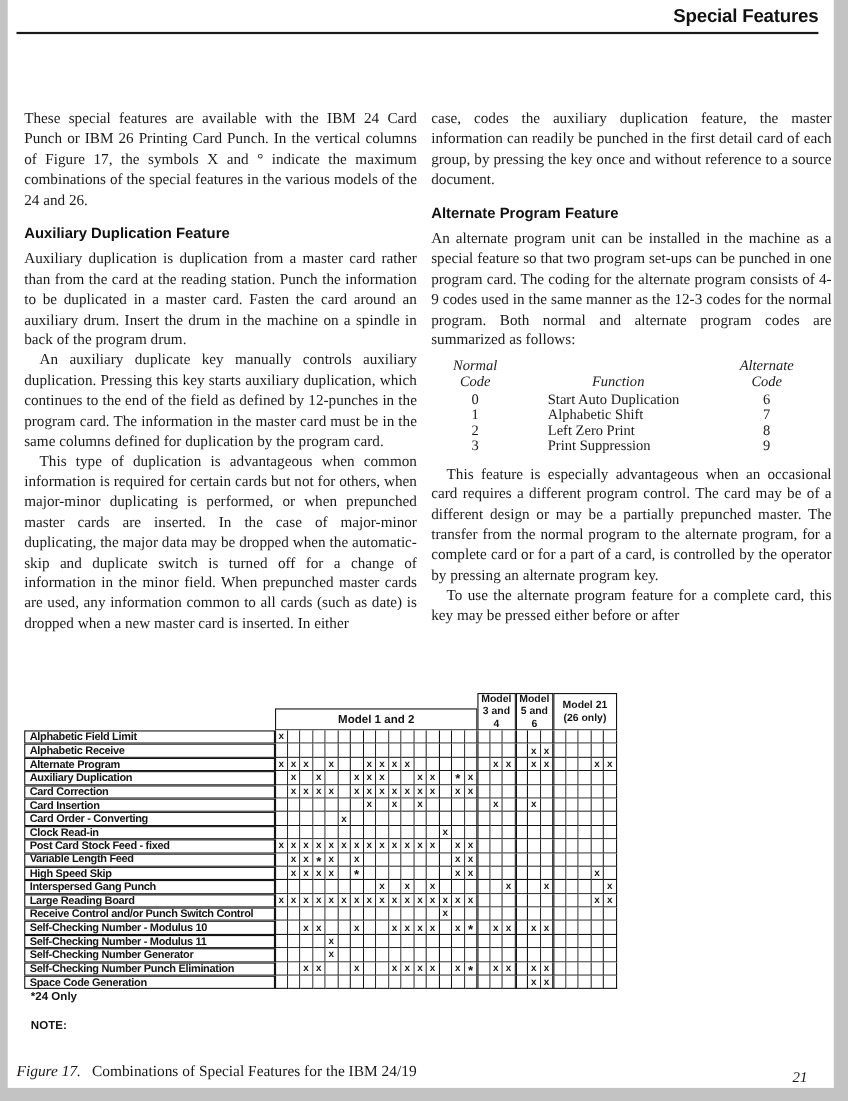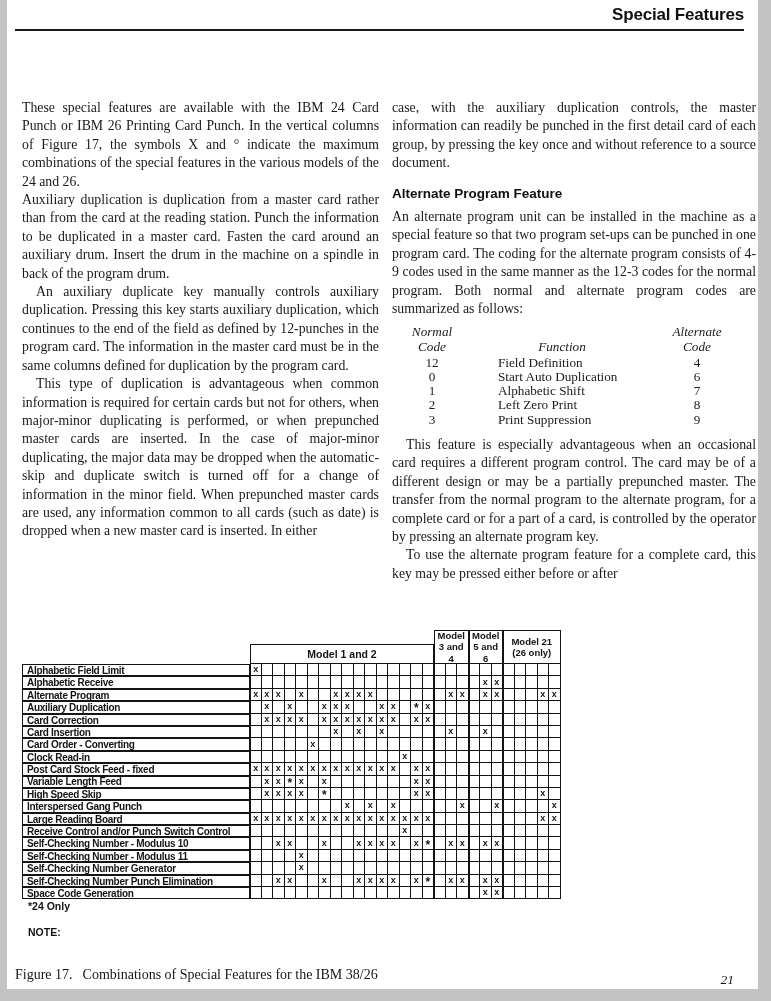--- a/index.html
+++ b/index.html
@@ -73,56 +73,52 @@
     position:absolute;left:21px;top:925px;width:640px;z-index:3;
     font-family:"Liberation Sans",sans-serif;font-weight:bold;font-size:10.5px;
     line-height:14px;color:#141414;display:flex;
   }
   .note-label{width:40px;flex:0 0 40px;}
   .note-text{white-space:pre-line;}
   .fig-caption{
     position:absolute;left:8px;top:967px;font-size:14px;color:#161616;
     display:flex;
   }
-  .fig-caption .cap-label{margin-right:10px;}
+  .fig-caption .cap-label{margin-right:10px;font-style:italic;}
   .page-number{
     position:absolute;right:24px;top:972px;font-style:italic;font-size:13.5px;color:#161616;
   }
 </style>
 </head>
 <body>
 
 <div class="page">
 
   <div class="page-title">Special Features</div>
   <div class="header-rule"></div>
 
   <div class="col col-left">
     <p>These special features are available with the IBM 24 Card Punch or IBM 26 Printing Card Punch. In the vertical columns of Figure 17, the symbols X and ° indicate the maximum combinations of the special features in the various models of the 24 and 26.</p>
+    <div class="sec-head">Auxiliary Duplication Feature</div>
     <p>Auxiliary duplication is duplication from a master card rather than from the card at the reading station. Punch the information to be duplicated in a master card. Fasten the card around an auxiliary drum. Insert the drum in the machine on a spindle in back of the program drum.</p>
     <p class="ind">An auxiliary duplicate key manually controls auxiliary duplication. Pressing this key starts auxiliary duplication, which continues to the end of the field as defined by 12-punches in the program card. The information in the master card must be in the same columns defined for duplication by the program card.</p>
     <p class="ind">This type of duplication is advantageous when common information is required for certain cards but not for others, when major-minor duplicating is performed, or when prepunched master cards are inserted. In the case of major-minor duplicating, the major data may be dropped when the automatic-skip and duplicate switch is turned off for a change of information in the minor field. When prepunched master cards are used, any information common to all cards (such as date) is dropped when a new master card is inserted. In either</p>
   </div>
 
   <div class="col col-right">
-    <p>case, with the auxiliary duplication controls, the master information can readily be punched in the first detail card of each group, by pressing the key once and without reference to a source document.</p>
+    <p>case, codes the auxiliary duplication feature, the master information can readily be punched in the first detail card of each group, by pressing the key once and without reference to a source document.</p>
     <div class="sec-head">Alternate Program Feature</div>
     <p>An alternate program unit can be installed in the machine as a special feature so that two program set-ups can be punched in one program card. The coding for the alternate program consists of 4-9 codes used in the same manner as the 12-3 codes for the normal program. Both normal and alternate program codes are summarized as follows:</p>
     <div class="codetable" id="codetable">
         <div class="ct-head">
           <div class="ct-h c1">Normal
 Code</div>
           <div class="ct-h c2">Function</div>
           <div class="ct-h c3">Alternate
 Code</div>
-        </div>
-        <div class="ct-row">
-          <div class="ct-c1">12</div>
-          <div class="ct-c2">Field Definition</div>
-          <div class="ct-c3">4</div>
         </div>
         <div class="ct-row">
           <div class="ct-c1">0</div>
           <div class="ct-c2">Start Auto Duplication</div>
           <div class="ct-c3">6</div>
         </div>
         <div class="ct-row">
           <div class="ct-c1">1</div>
           <div class="ct-c2">Alphabetic Shift</div>
           <div class="ct-c3">7</div>
@@ -685,18 +681,18 @@
     </div>
 
   <div class="footnote-24">*24 Only</div>
 
   <div class="note-block">
     <div class="note-label">NOTE:</div>
   </div>
 
   <div class="fig-caption">
     <span class="cap-label">Figure 17.</span>
-    <span>Combinations of Special Features for the IBM 38/26</span>
+    <span>Combinations of Special Features for the IBM 24/19</span>
   </div>
 
   <div class="page-number">21</div>
 
 </div>
 
 </body></html>

